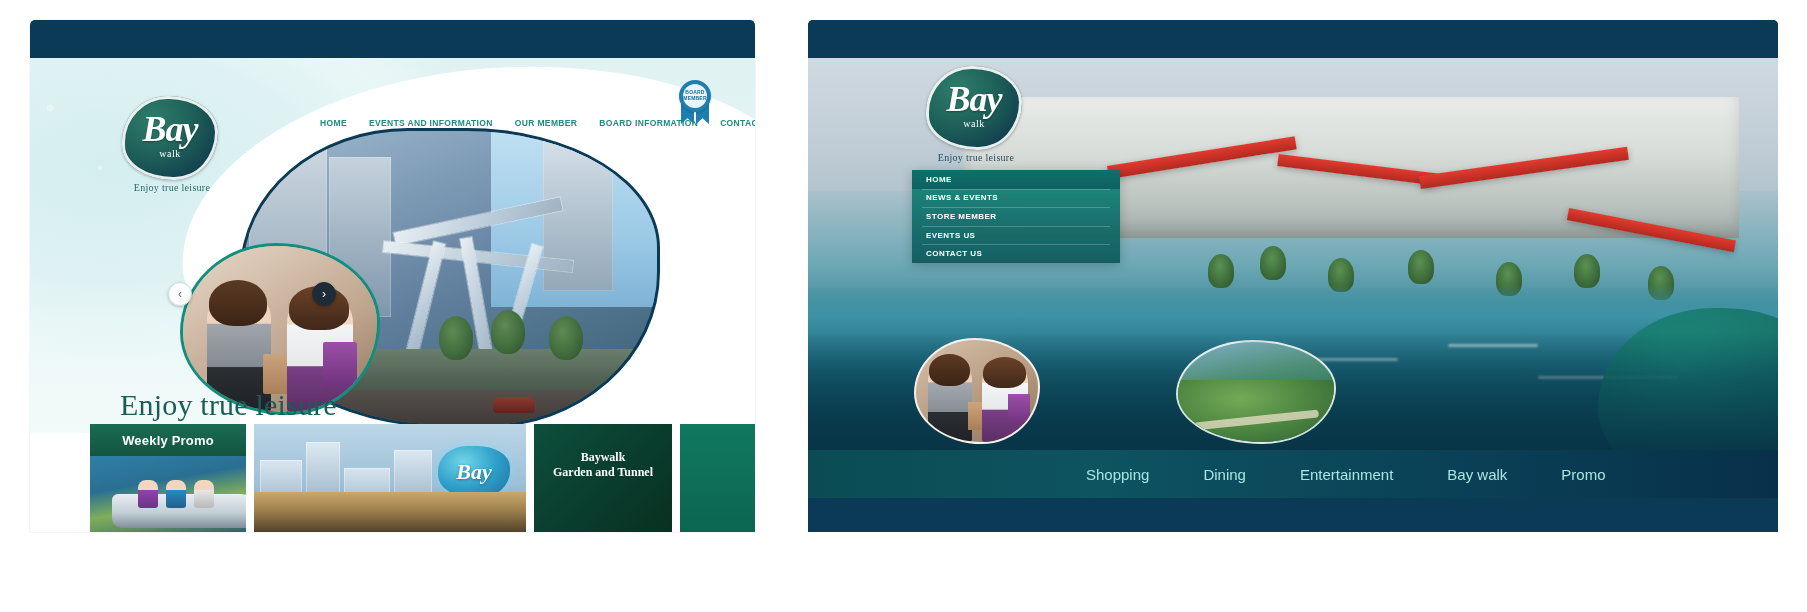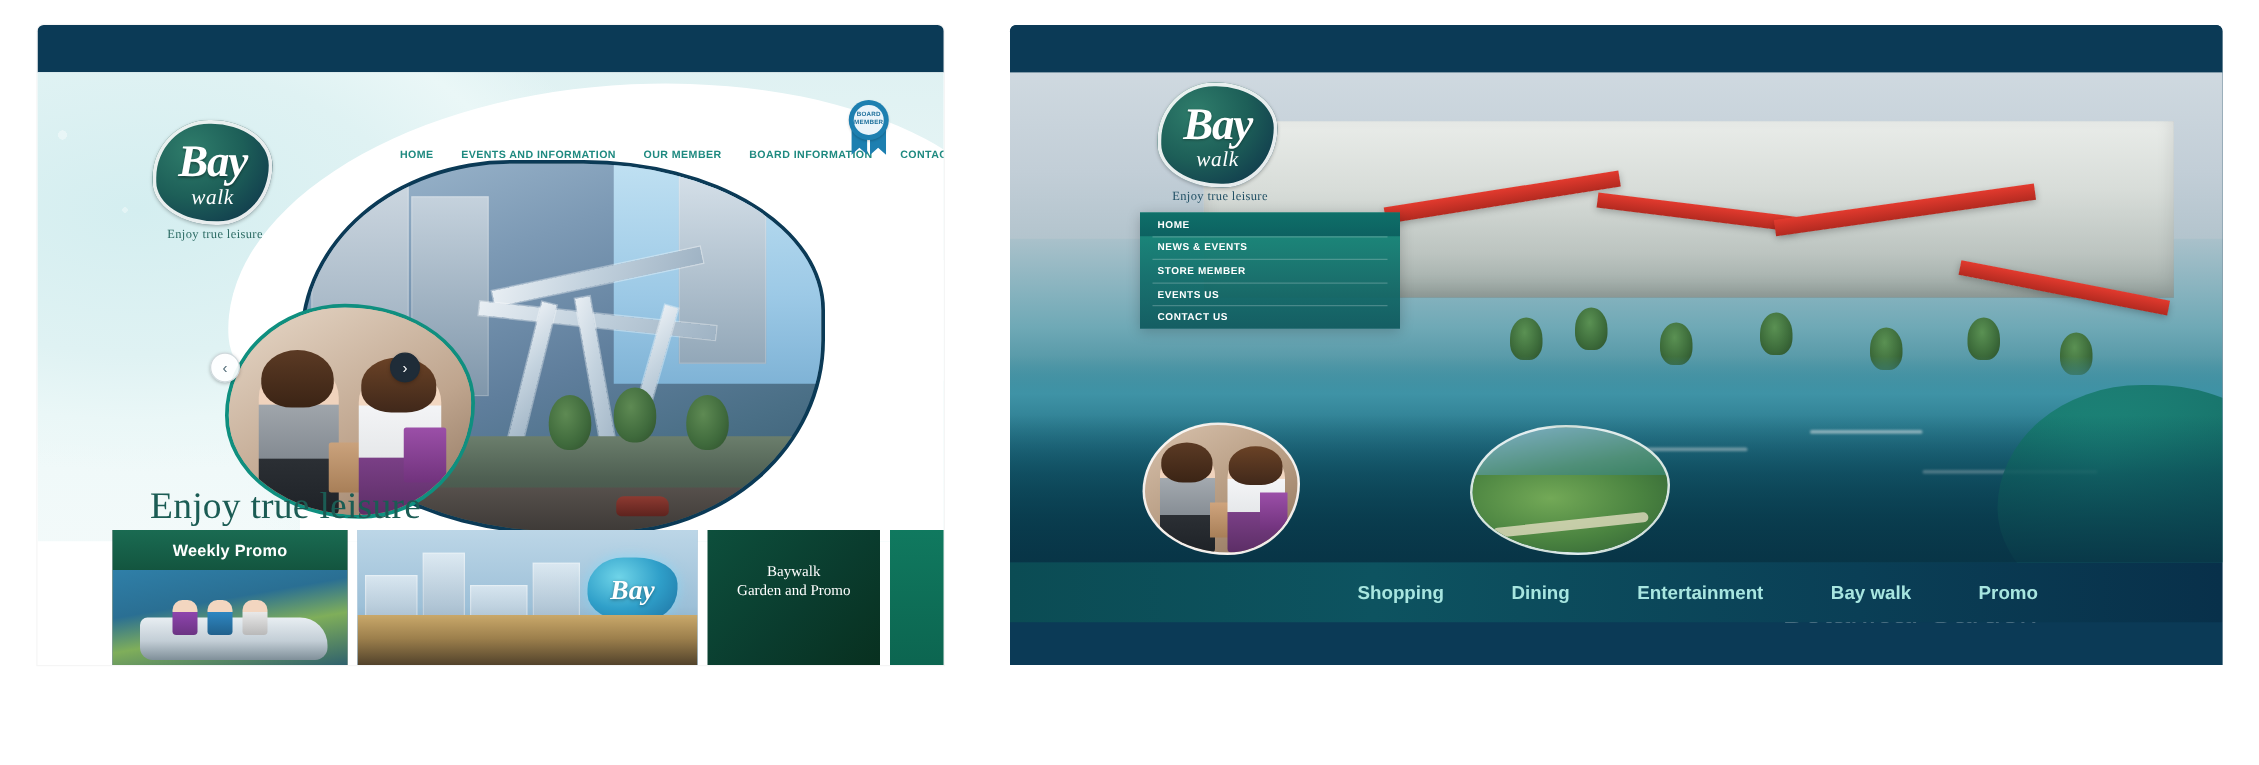--- a/index.html
+++ b/index.html
@@ -85,23 +85,22 @@
     font-size: 36px;
     line-height: 34px;
     letter-spacing: -1px;
     text-shadow: 0 1px 2px rgba(0,0,0,.35);
   }
   .logo-blob .walk {
     position: absolute; left: 0; right: 0; top: 52px;
     text-align: center;
     color: #ffffff;
     font-family: "Liberation Serif", serif;
-    font-size: 17px;
+    font-size: 10px;
     letter-spacing: .5px;
-    font-style: italic;
   }
   .logo-tag {
     position: absolute;
     text-align: center;
     font-family: "Liberation Serif", serif;
     font-size: 10px;
     color: #2b6a63;
     letter-spacing: .3px;
     white-space: nowrap;
   }
@@ -246,21 +245,21 @@
     color: #1b5c54;
     letter-spacing: .2px;
   }
 
   
   #comp-a .tiles {
     position: absolute; left: 60px; top: 404px; width: 665px; height: 110px;
     display: flex; gap: 8px;
   }
   .tile { position: relative; overflow: hidden; }
-  .tile.promo { width: 188px; background: #0e3d31; }
+  .tile.promo { width: 156px; background: #0e3d31; }
   .tile.promo .cap {
     position: absolute; left: 0; top: 0; width: 100%; height: 32px;
     background: linear-gradient(180deg, #1a6b52 0%, #13553f 100%);
     display: flex; align-items: center; justify-content: center;
   }
   .tile.promo .cap span {
     color: #ffffff; font-size: 13px; font-weight: bold;
     font-family: "Liberation Sans", sans-serif; letter-spacing: .2px;
   }
   .tile.promo .photo {
@@ -296,21 +295,21 @@
   }
   .tile.mall .plaza {
     position: absolute; left: 0; bottom: 0; width: 100%; height: 38%;
     background: linear-gradient(180deg, #c9a86a 0%, #9c7f4c 45%, #4b3d28 100%);
   }
 
   .tile.garden { width: 138px; background: linear-gradient(135deg, #0d4f3c 0%, #0a3c2e 55%, #08301f 100%); }
   .tile.garden .gtxt {
     position: absolute; left: 0; right: 0; top: 26px;
     text-align: center; color: #ffffff;
-    font-family: "Liberation Serif", serif; font-size: 12px; line-height: 15px;
+    font-family: "Liberation Serif", serif; font-size: 12px; line-height: 15px; font-weight: bold;
   }
   .tile.plain { flex: 1; background: linear-gradient(180deg,#10795f 0%, #0c6550 100%); }
 
   
   #comp-b {
     left: 808px; top: 20px; width: 970px; height: 512px;
     background: #0b3a56;
     border-radius: 5px 5px 0 0;
   }
   #comp-b .topbar {
@@ -447,21 +446,21 @@
   #comp-b .botanical {
     position: absolute; left: 618px; top: 432px; z-index: 7; color: #ffffff;
     font-family: "Liberation Sans", sans-serif;
   }
   #comp-b .botanical .l1 { font-size: 17px; letter-spacing: .2px; }
   #comp-b .botanical .l2 { font-size: 26px; letter-spacing: .2px; margin-top: 2px; }
 
   #comp-b .bottomnav {
     position: absolute; left: 0; top: 430px; width: 100%; height: 48px; z-index: 8;
     background: linear-gradient(90deg, #0b4c54 0%, #0d5360 30%, #0a3f56 70%, #08304a 100%);
-    display: flex; align-items: center; gap: 54px; padding-left: 278px; font-weight: bold;
+    display: flex; align-items: center; gap: 54px; padding-left: 278px;
   }
   #comp-b .bottomnav a {
     color: #a8e6e0; font-size: 15px; text-decoration: none;
     font-family: "Liberation Sans", sans-serif; white-space: nowrap;
   }
   #comp-b .footer {
     position: absolute; left: 0; top: 478px; width: 100%; height: 34px; z-index: 8;
     background: #0b3a56;
   }
 </style>
@@ -567,21 +566,21 @@
         <div class="twr" style="left:140px;width:38px;height:84px;"></div>
         <div class="signboard">
           <b>Bay</b>
         </div>
         <div class="plaza"></div>
       </div>
 
       <div class="tile garden">
         <div class="gtxt">
           <div>Baywalk</div>
-          <div>Garden and Promo</div>
+          <div>Garden and Tunnel</div>
         </div>
       </div>
 
       <div class="tile plain"></div>
     </div>
   </div>
 
   <div class="panel" id="comp-b">
 
     <div class="topbar"></div>

